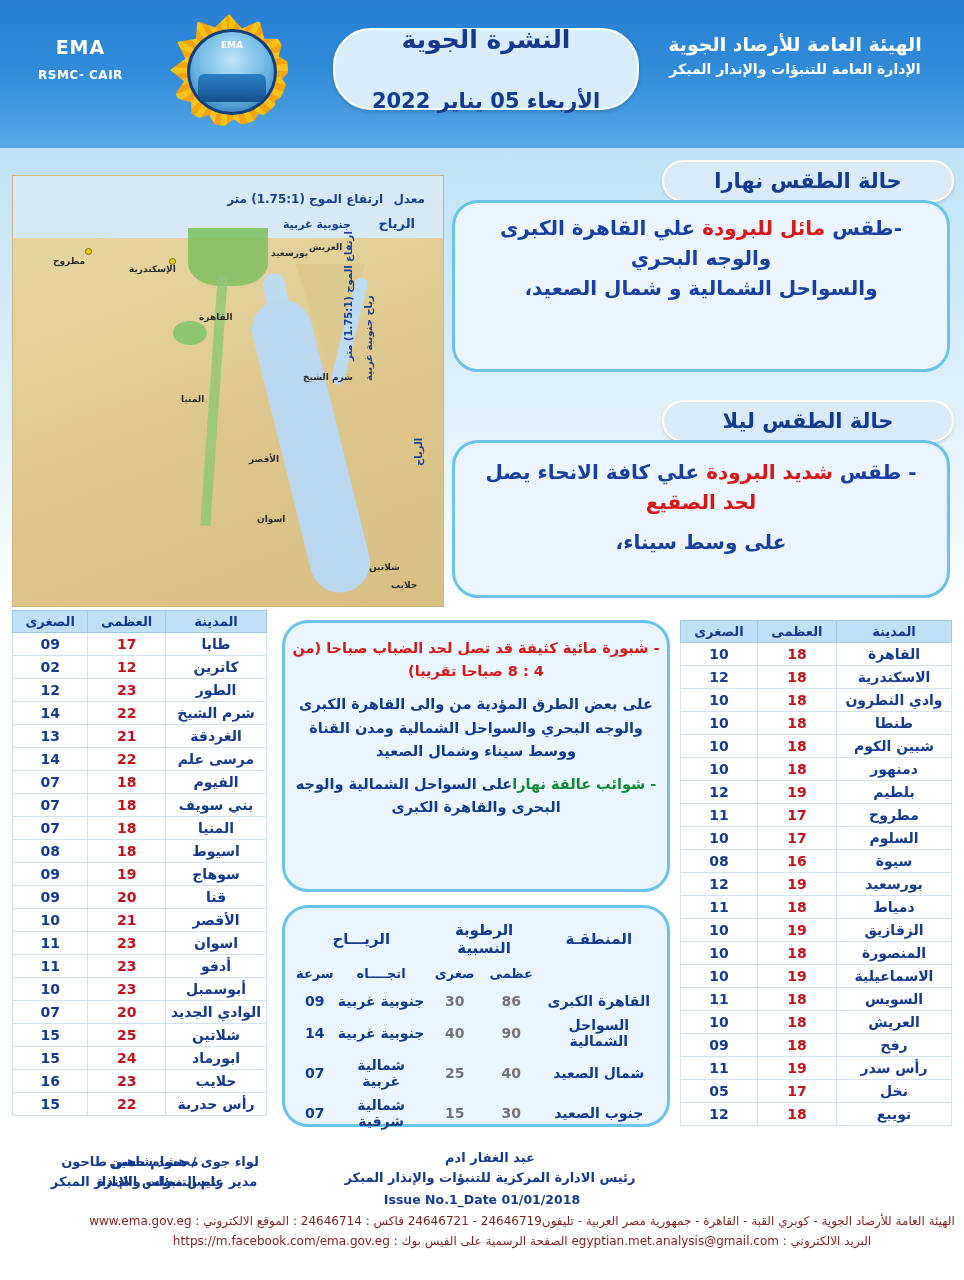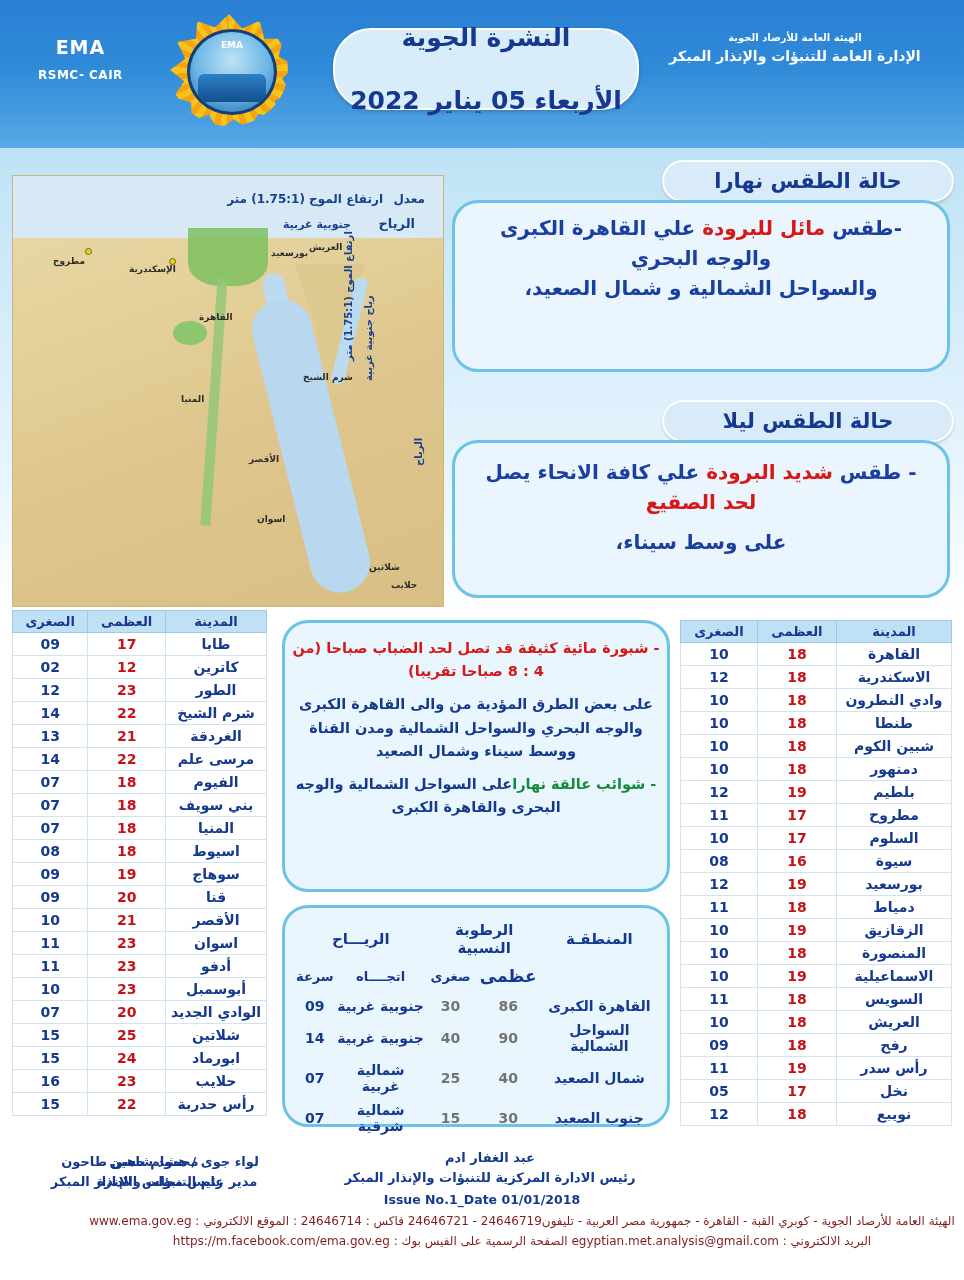--- a/index.html
+++ b/index.html
@@ -13,21 +13,21 @@
 
   
   .header{
     position:absolute;left:0;top:0;width:964px;height:148px;
     background:linear-gradient(180deg,#2a7fd4 0%,#2f8ad8 45%,#58a9e6 100%);
   }
   .hdr-right{
     position:absolute;right:14px;top:30px;width:310px;text-align:center;
     color:#ffffff;font-weight:bold;line-height:1.55;
   }
-  .hdr-right .l1{font-size:10px;}
+  .hdr-right .l1{font-size:19px;}
   .hdr-right .l2{font-size:14px;}
   .hdr-left{
     position:absolute;left:38px;top:36px;text-align:center;color:#ffffff;font-weight:bold;
   }
   .hdr-left .e1{font-size:19px;letter-spacing:1px;}
   .hdr-left .e2{font-size:12px;margin-top:10px;letter-spacing:.5px;}
   .logo{
     position:absolute;left:170px;top:14px;width:118px;height:112px;
   }
   .sunburst{
@@ -50,21 +50,21 @@
     position:absolute;left:0;top:8px;width:84px;text-align:center;color:#fff;
     font-size:9px;font-weight:bold;
   }
   .title-box{
     position:absolute;left:333px;top:28px;width:302px;height:78px;
     background:#d8ecfa;border:2px solid #ffffff;border-radius:38px;
     box-shadow:0 2px 4px rgba(0,0,0,.18);
     display:flex;flex-direction:column;align-items:center;justify-content:center;gap:32px;
   }
   .title-box .t1{color:#14398f;font-size:25px;font-weight:bold;line-height:1.25;}
-  .title-box .t2{color:#14398f;font-size:25px;font-weight:bold;line-height:1.25;}
+  .title-box .t2{color:#14398f;font-size:21px;font-weight:bold;line-height:1.25;}
 
   
   .sky{
     position:absolute;left:0;top:148px;width:964px;height:460px;
     background:linear-gradient(180deg,#bfe2f6 0%,#d9eefb 45%,#eaf6fd 75%,#ffffff 100%);
   }
   .cloud{position:absolute;background:#fff;border-radius:50%;opacity:.85;}
 
   
   .map{
@@ -521,21 +521,21 @@
   <div class="windbox">
     <table>
       <thead>
         <tr>
           <th>المنطقـة</th>
           <th colspan="2">الرطوبة النسبية</th>
           <th colspan="2">الريـــاح</th>
         </tr>
         <tr>
           <th></th>
-          <th style="font-size:17px;">عظمى</th>
+          <th style="font-size:13px;">عظمى</th>
           <th style="font-size:13px;">صغرى</th>
           <th style="font-size:13px;">اتجــــاه</th>
           <th style="font-size:13px;">سرعة</th>
         </tr>
       </thead>
       <tbody>
           <tr>
             <td class="w-region">القاهرة الكبرى</td>
             <td class="w-hum">86</td>
             <td class="w-hum">30</td>

